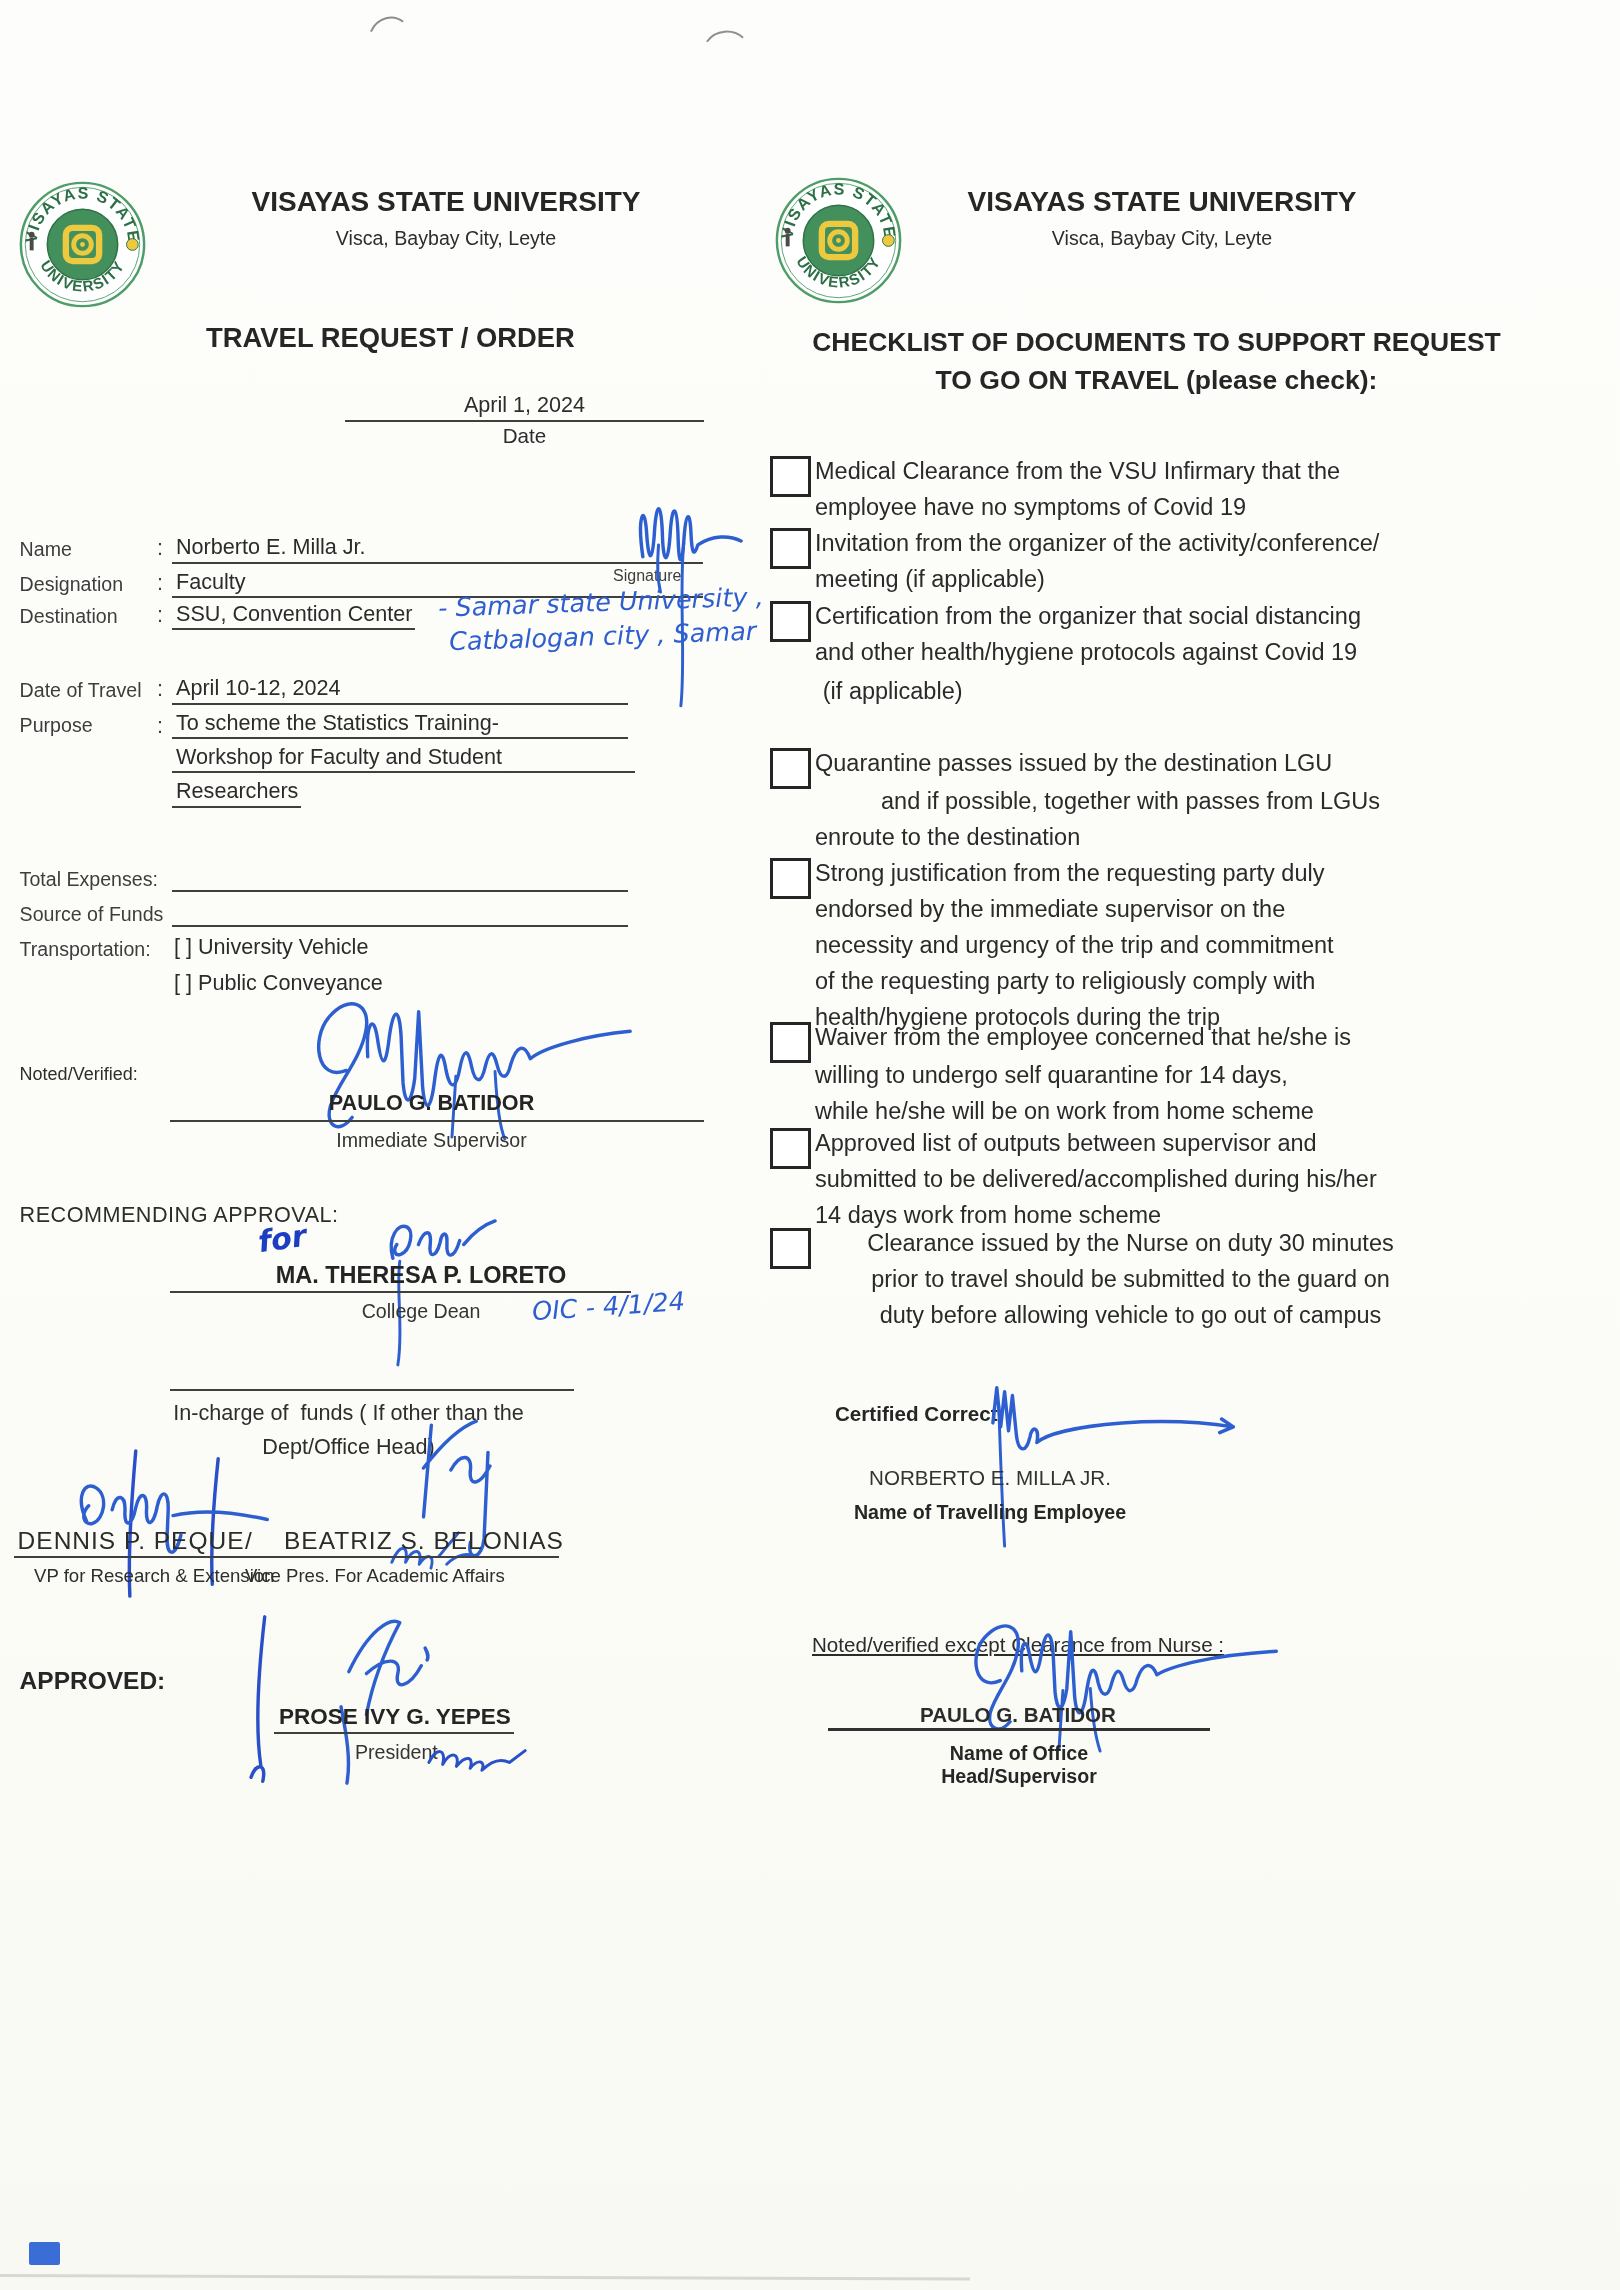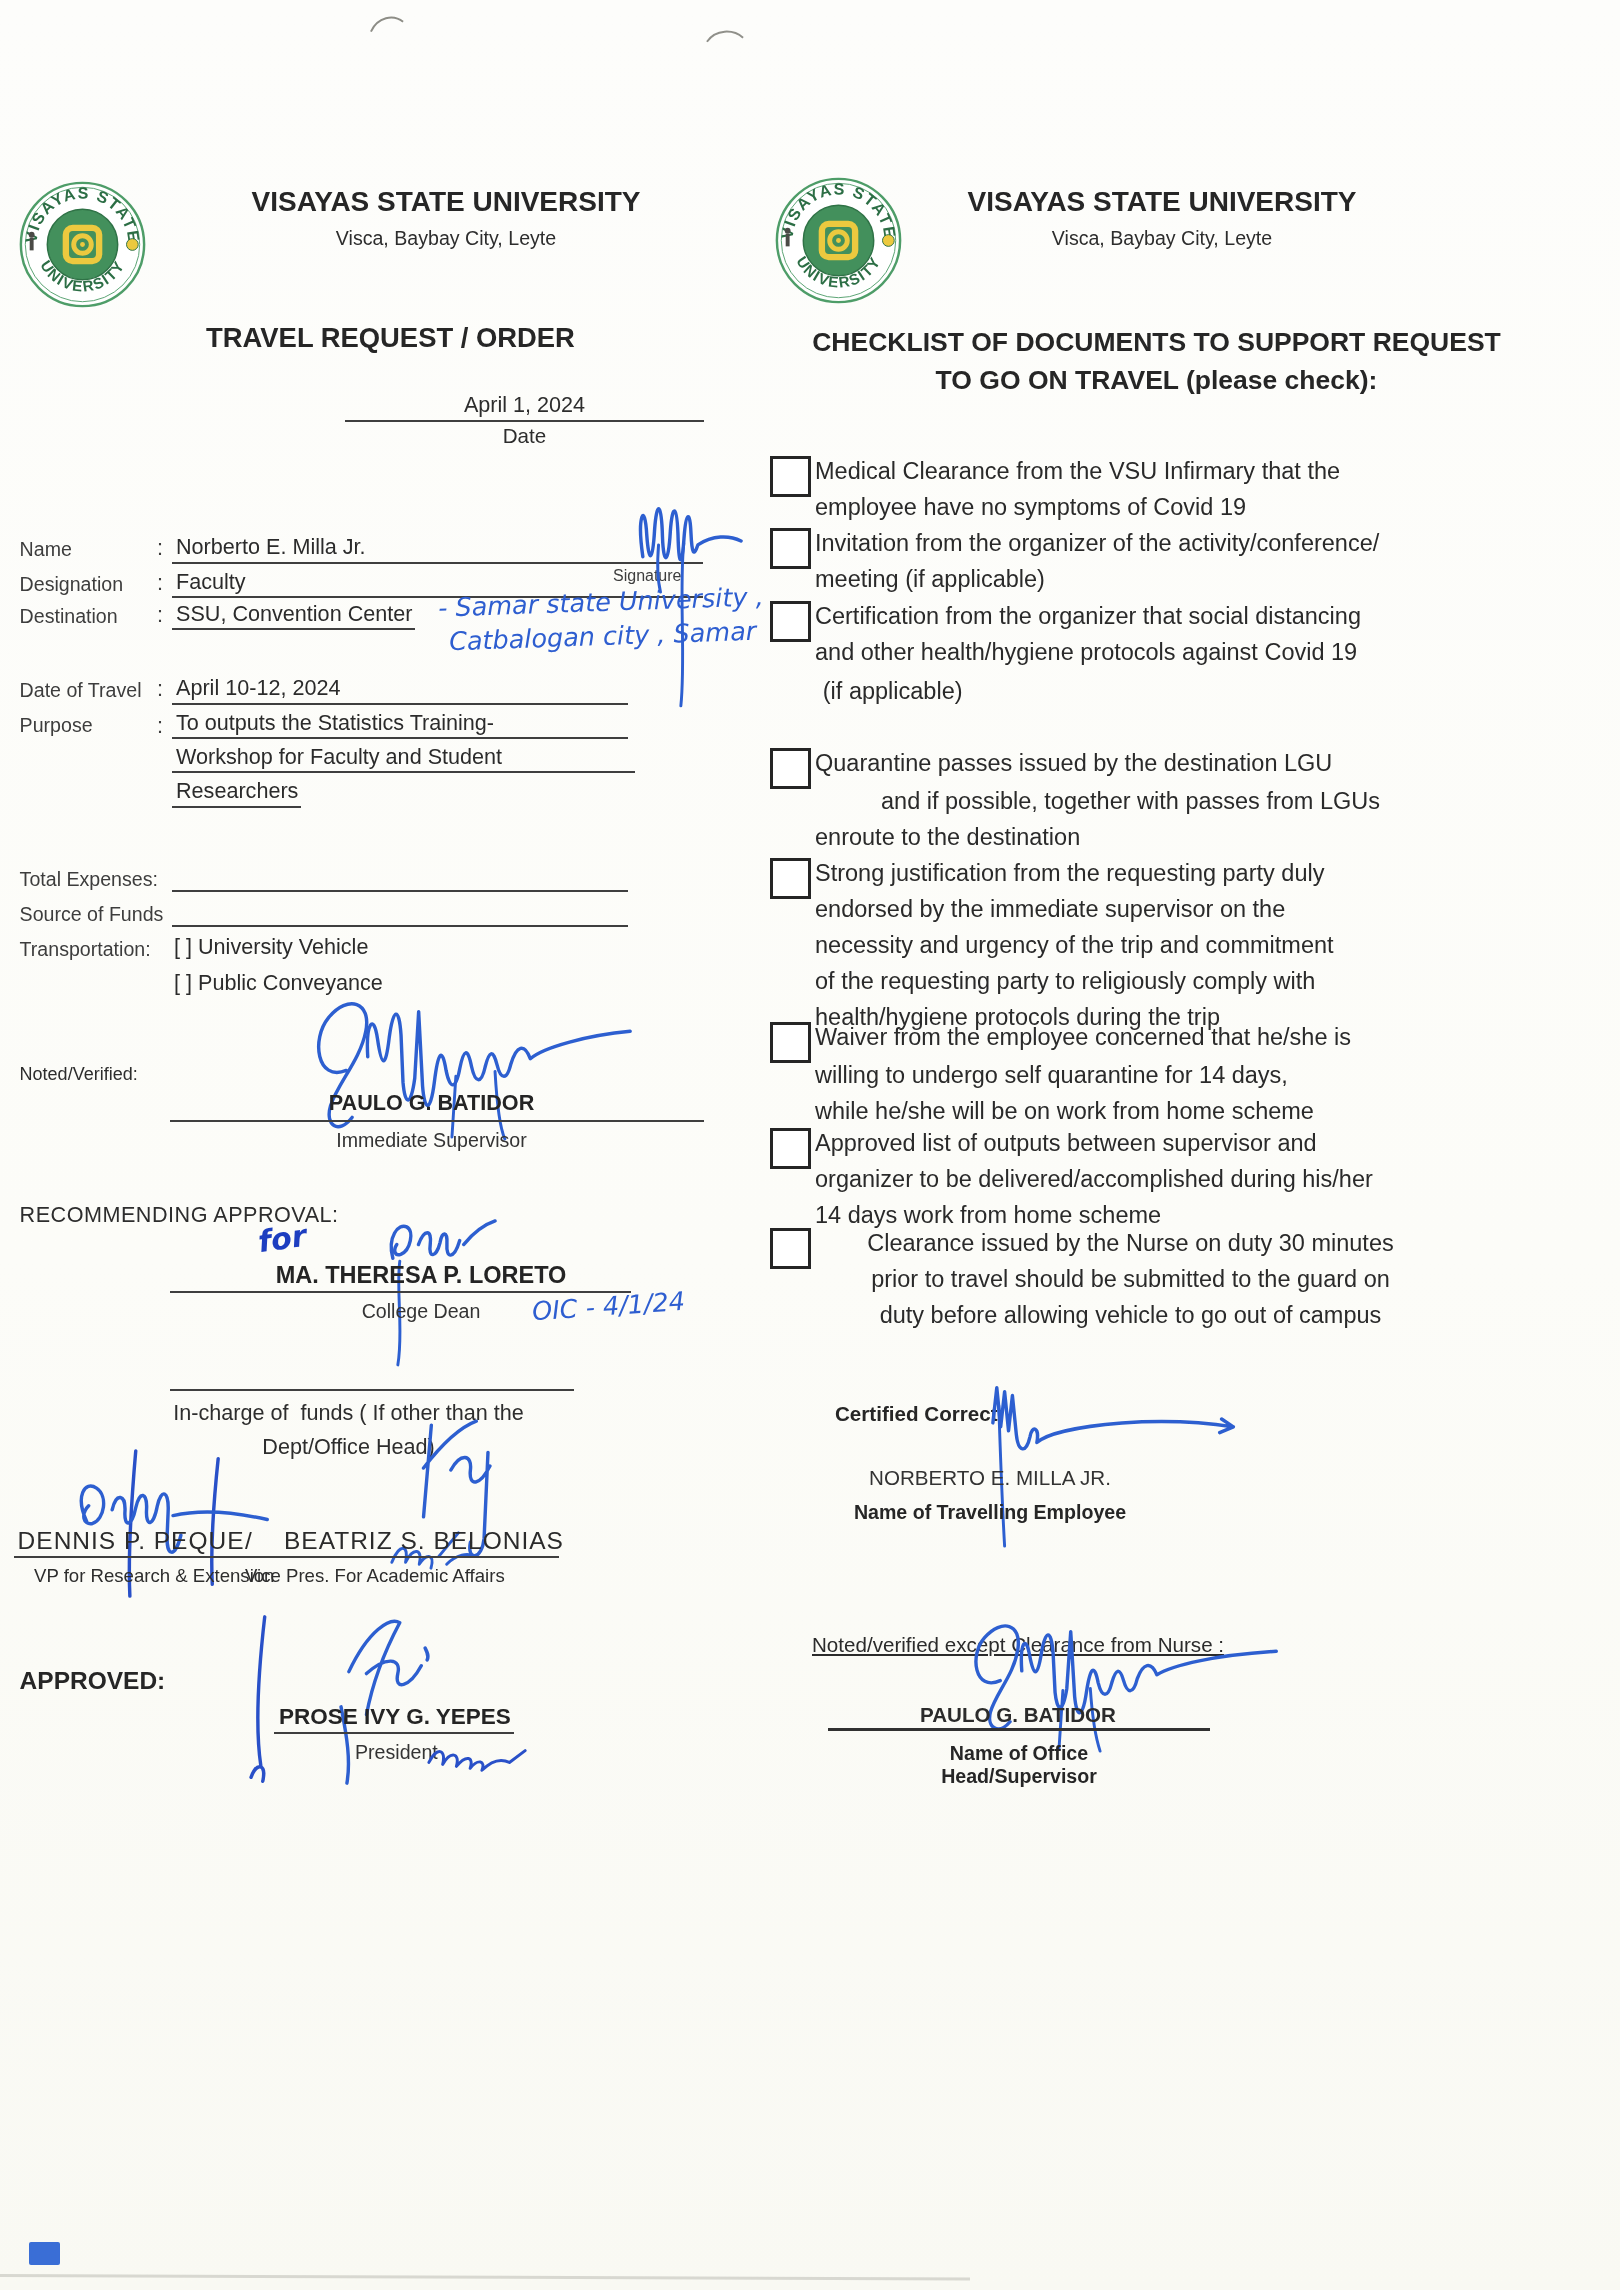--- a/index.html
+++ b/index.html
@@ -97,21 +97,21 @@
       <path d="M10 2 C 5 50 12 120 7 168" stroke="#2d5fd0" stroke-width="3"></path>
     </svg>
 
     <div class="abs lbl" style="left:19.6px;top:679px;">Date of Travel</div>
     <div class="abs colon" style="left:157px;top:676px;">:</div>
     <div class="abs val" style="left:176px;top:675px;">April 10-12, 2024</div>
     <div class="abs ul" style="left:172px;top:703px;width:456px;"></div>
 
     <div class="abs lbl" style="left:19.6px;top:714px;">Purpose</div>
     <div class="abs colon" style="left:157px;top:713px;">:</div>
-    <div class="abs val" style="left:176px;top:710px;">To outputs the Statistics Training-</div>
+    <div class="abs val" style="left:176px;top:710px;">To scheme the Statistics Training-</div>
     <div class="abs ul" style="left:172px;top:737px;width:456px;"></div>
     <div class="abs val" style="left:176px;top:744px;">Workshop for Faculty and Student</div>
     <div class="abs ul" style="left:172px;top:771px;width:463px;"></div>
     <div class="abs val" style="left:176px;top:778px;">Researchers</div>
     <div class="abs ul" style="left:172px;top:806px;width:129px;"></div>
 
     <div class="abs lbl" style="left:19.6px;top:868px;">Total Expenses:</div>
     <div class="abs ul" style="left:172px;top:890px;width:456px;"></div>
     <div class="abs lbl" style="left:19.6px;top:903px;">Source of Funds</div>
     <div class="abs ul" style="left:172px;top:925px;width:456px;"></div>
@@ -245,21 +245,21 @@
     <div class="abs" style="left:770px;top:1019px;width:676px;">
       <span class="ckbox"></span>
       <div class="ck-line">Waiver from the employee concerned that he/she is</div>
       <div class="ck-line" style="margin-top:2px;">willing to undergo self quarantine for 14 days,</div>
       <div class="ck-line">while he/she will be on work from home scheme</div>
     </div>
 
     <div class="abs" style="left:770px;top:1125px;width:676px;">
       <span class="ckbox"></span>
       <div class="ck-line">Approved list of outputs between supervisor and</div>
-      <div class="ck-line">organizer to be delivered/accomplished during his/her</div>
+      <div class="ck-line">submitted to be delivered/accomplished during his/her</div>
       <div class="ck-line">14 days work from home scheme</div>
     </div>
 
     <div class="abs" style="left:770px;top:1225px;width:676px;text-align:center;">
       <span class="ckbox"></span>
       <div class="ck-line">Clearance issued by the Nurse on duty 30 minutes</div>
       <div class="ck-line">prior to travel should be submitted to the guard on</div>
       <div class="ck-line">duty before allowing vehicle to go out of campus</div>
     </div>
 

